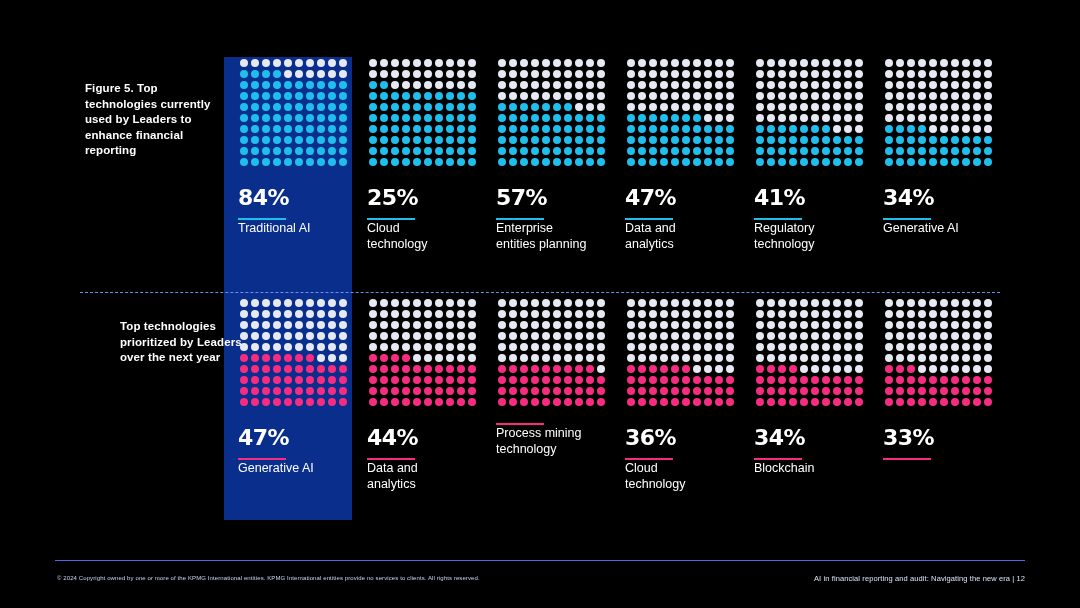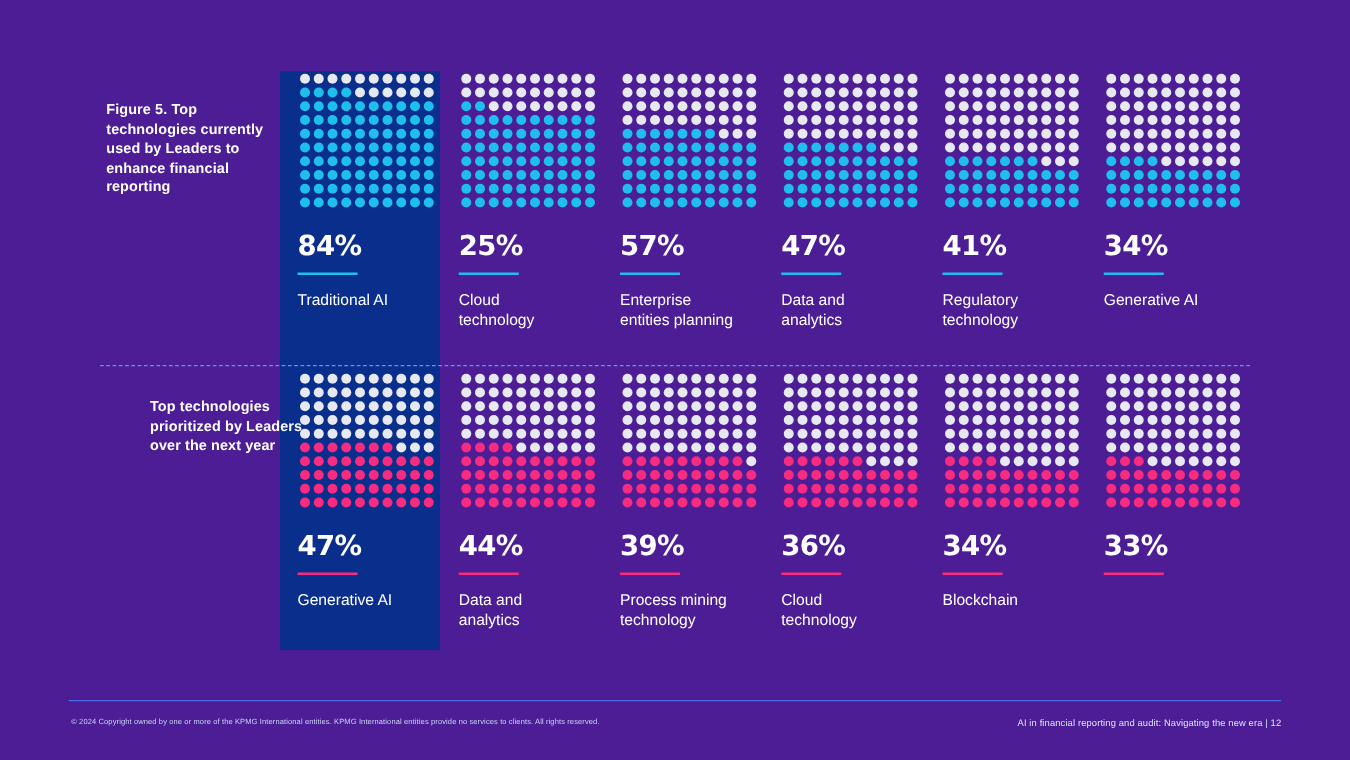--- a/index.html
+++ b/index.html
@@ -5,21 +5,21 @@
   * { margin:0; padding:0; box-sizing:border-box; }
   html,body{
     width:1080px; height:608px;
     background:#2049E8;
     font-family:"Liberation Sans", sans-serif;
     overflow:hidden;
   }
   #stage{
     position:relative;
     width:1080px; height:608px;
-    background:#4c1d95;
+    background:#000000;
   }
 
   
   #highlight-column{
     position:absolute;
     left:224px; top:57px;
     width:128px; height:463px;
     background:#0A2E8C;
     z-index:0;
   }
@@ -99,21 +99,21 @@
   }
   .rule{
     margin-top:5px;
     width:48px;
     height:2px;
   }
   .rule.cyan{ background:#1FBEEC; }
   .rule.pink{ background:#F72C80; }
 
   .label{
-    margin-top:12px;
+    margin-top:0;
     color:#FFFFFF;
     font-size:12.5px;
     line-height:16px;
     width:120px;
     white-space:pre-line;
   }
 
   
   #footer{
     position:absolute;
@@ -1136,21 +1136,20 @@
               <span class="dot pink"></span>
               <span class="dot pink"></span>
               <span class="dot pink"></span>
               <span class="dot pink"></span>
               <span class="dot pink"></span>
               <span class="dot pink"></span>
               <span class="dot pink"></span>
               <span class="dot pink"></span>
             </div>
             <div class="stat">
-              <div class="pct">39%</div>
               <div class="rule pink"></div>
               <div class="label">Process mining
 technology</div>
             </div>
           </div>
           <div class="panel">
             <div class="matrix">
               <span class="dot empty"></span>
               <span class="dot empty"></span>
               <span class="dot empty"></span>

